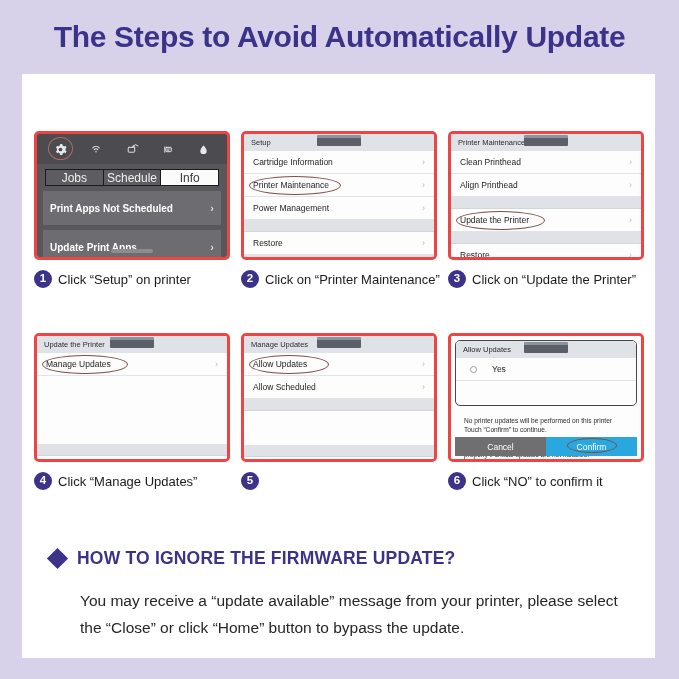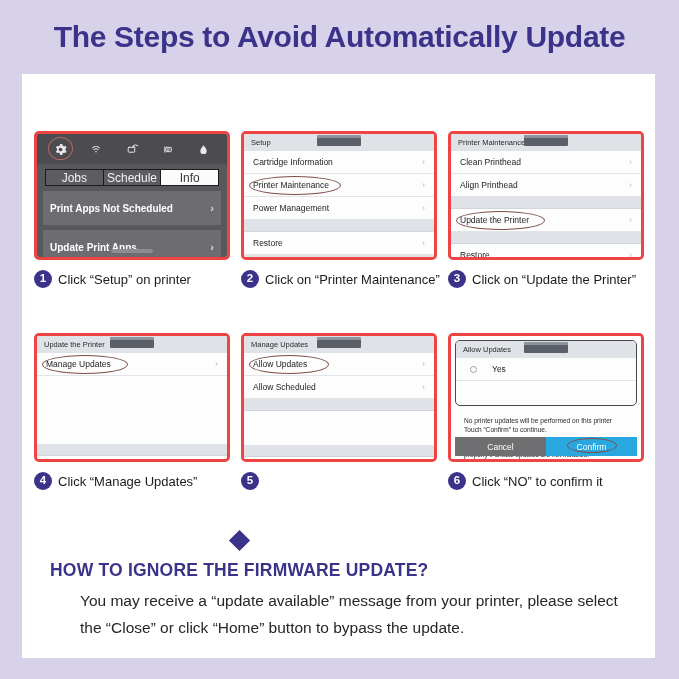--- a/index.html
+++ b/index.html
@@ -31,21 +31,21 @@
   .sec-head{display:flex;align-items:center;gap:12px;}
   .diamond{
     width:15px;height:15px;background:#3b3289;
     transform:rotate(45deg);flex:0 0 auto;
   }
   .sec-title{
     color:#3b3289;font-size:17.5px;font-weight:bold;letter-spacing:0.2px;
     white-space:nowrap;
   }
   #sec1{position:absolute;left:28px;top:24px;}
-  #sec2{position:absolute;left:28px;top:459px;flex-direction:column;}
+  #sec2{position:absolute;left:28px;top:474px;}
 
   .body-text{
     position:absolute;left:58px;top:513px;width:560px;
     color:#262626;font-size:15.5px;line-height:27px;
   }
 
   
   .steps{position:absolute;left:0;top:57px;width:633px;}
   .row{position:relative;height:0;}
   .step{position:absolute;width:196px;}

